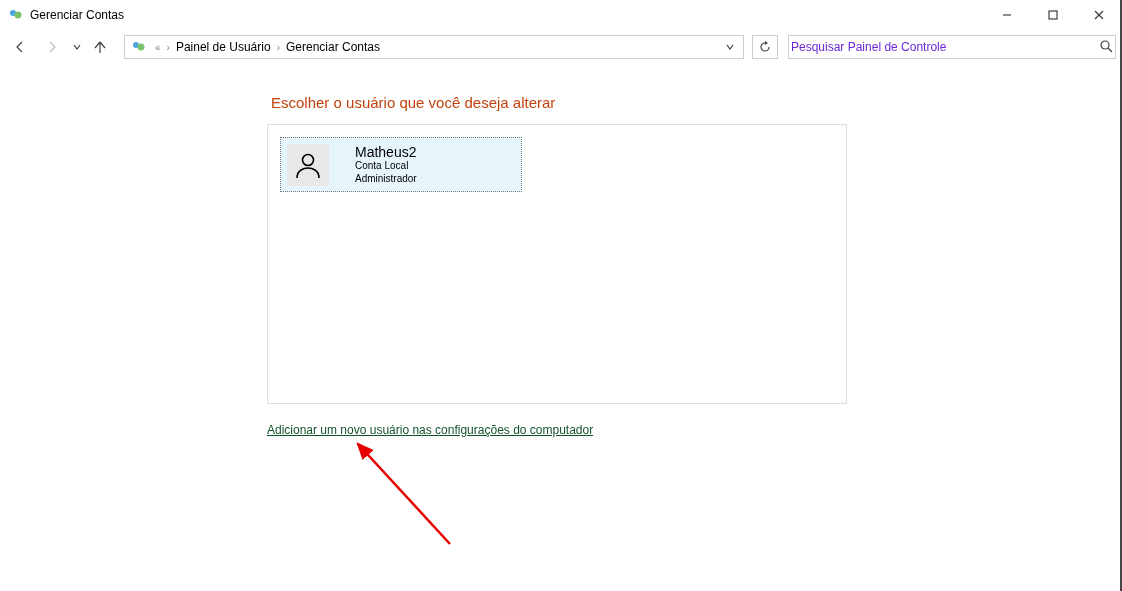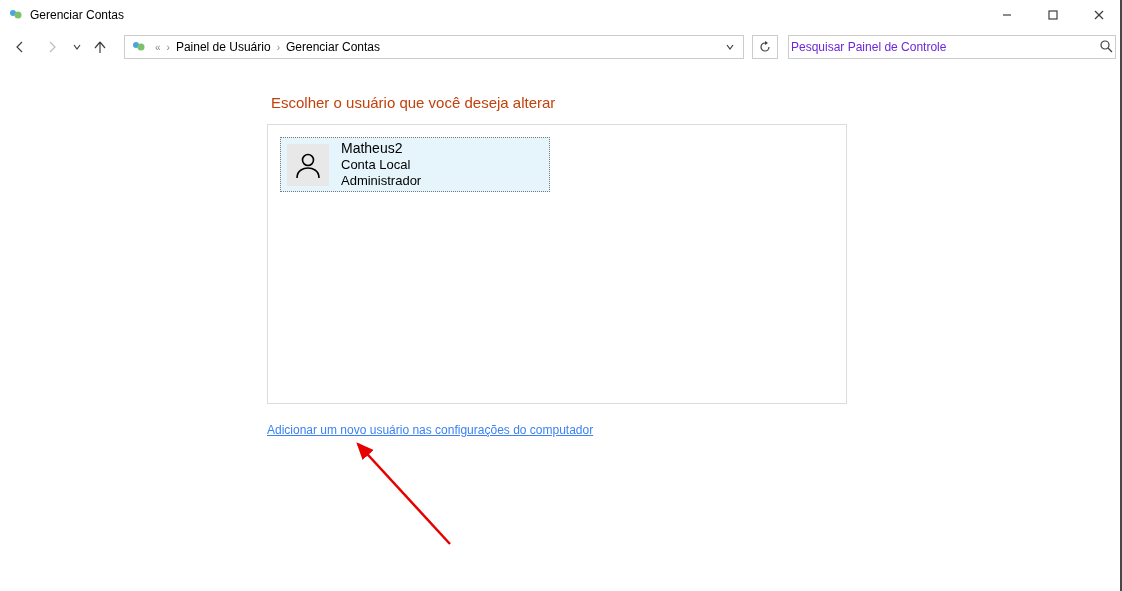--- a/index.html
+++ b/index.html
@@ -113,43 +113,43 @@
   .accounts-box {
     position: absolute;
     left: 267px;
     top: 60px;
     width: 580px;
     height: 280px;
     border: 1px solid #dcdcdc;
     padding: 12px;
   }
   .account-tile {
-    width: 270px;
+    width: 242px;
     height: 55px;
     border: 1px dotted #7a7a7a;
     background: #e6f5fb;
     display: flex;
     align-items: center;
     padding: 4px 6px;
-    gap: 12px;
+    gap: 26px;
   }
   .avatar-box {
     width: 42px; height: 42px;
     background: #e8e8e8;
     display:flex; align-items:center; justify-content:center;
   }
   .avatar-box svg { width: 30px; height: 30px; }
   .account-text .name { font-size: 14px; line-height: 1.2; }
-  .account-text .sub  { font-size: 13px; line-height: 1.25; color: #000; }
+  .account-text .sub  { font-size: 10px; line-height: 1.25; color: #000; }
 
   .add-link {
     position: absolute;
     left: 267px;
     top: 359px;
-    color: #3b82f6;
+    color: #14532d;
     text-decoration: underline;
     font-size: 12px;
   }
 
   
   .red-arrow {
     position: absolute;
     left: 340px;
     top: 370px;
     pointer-events: none;

